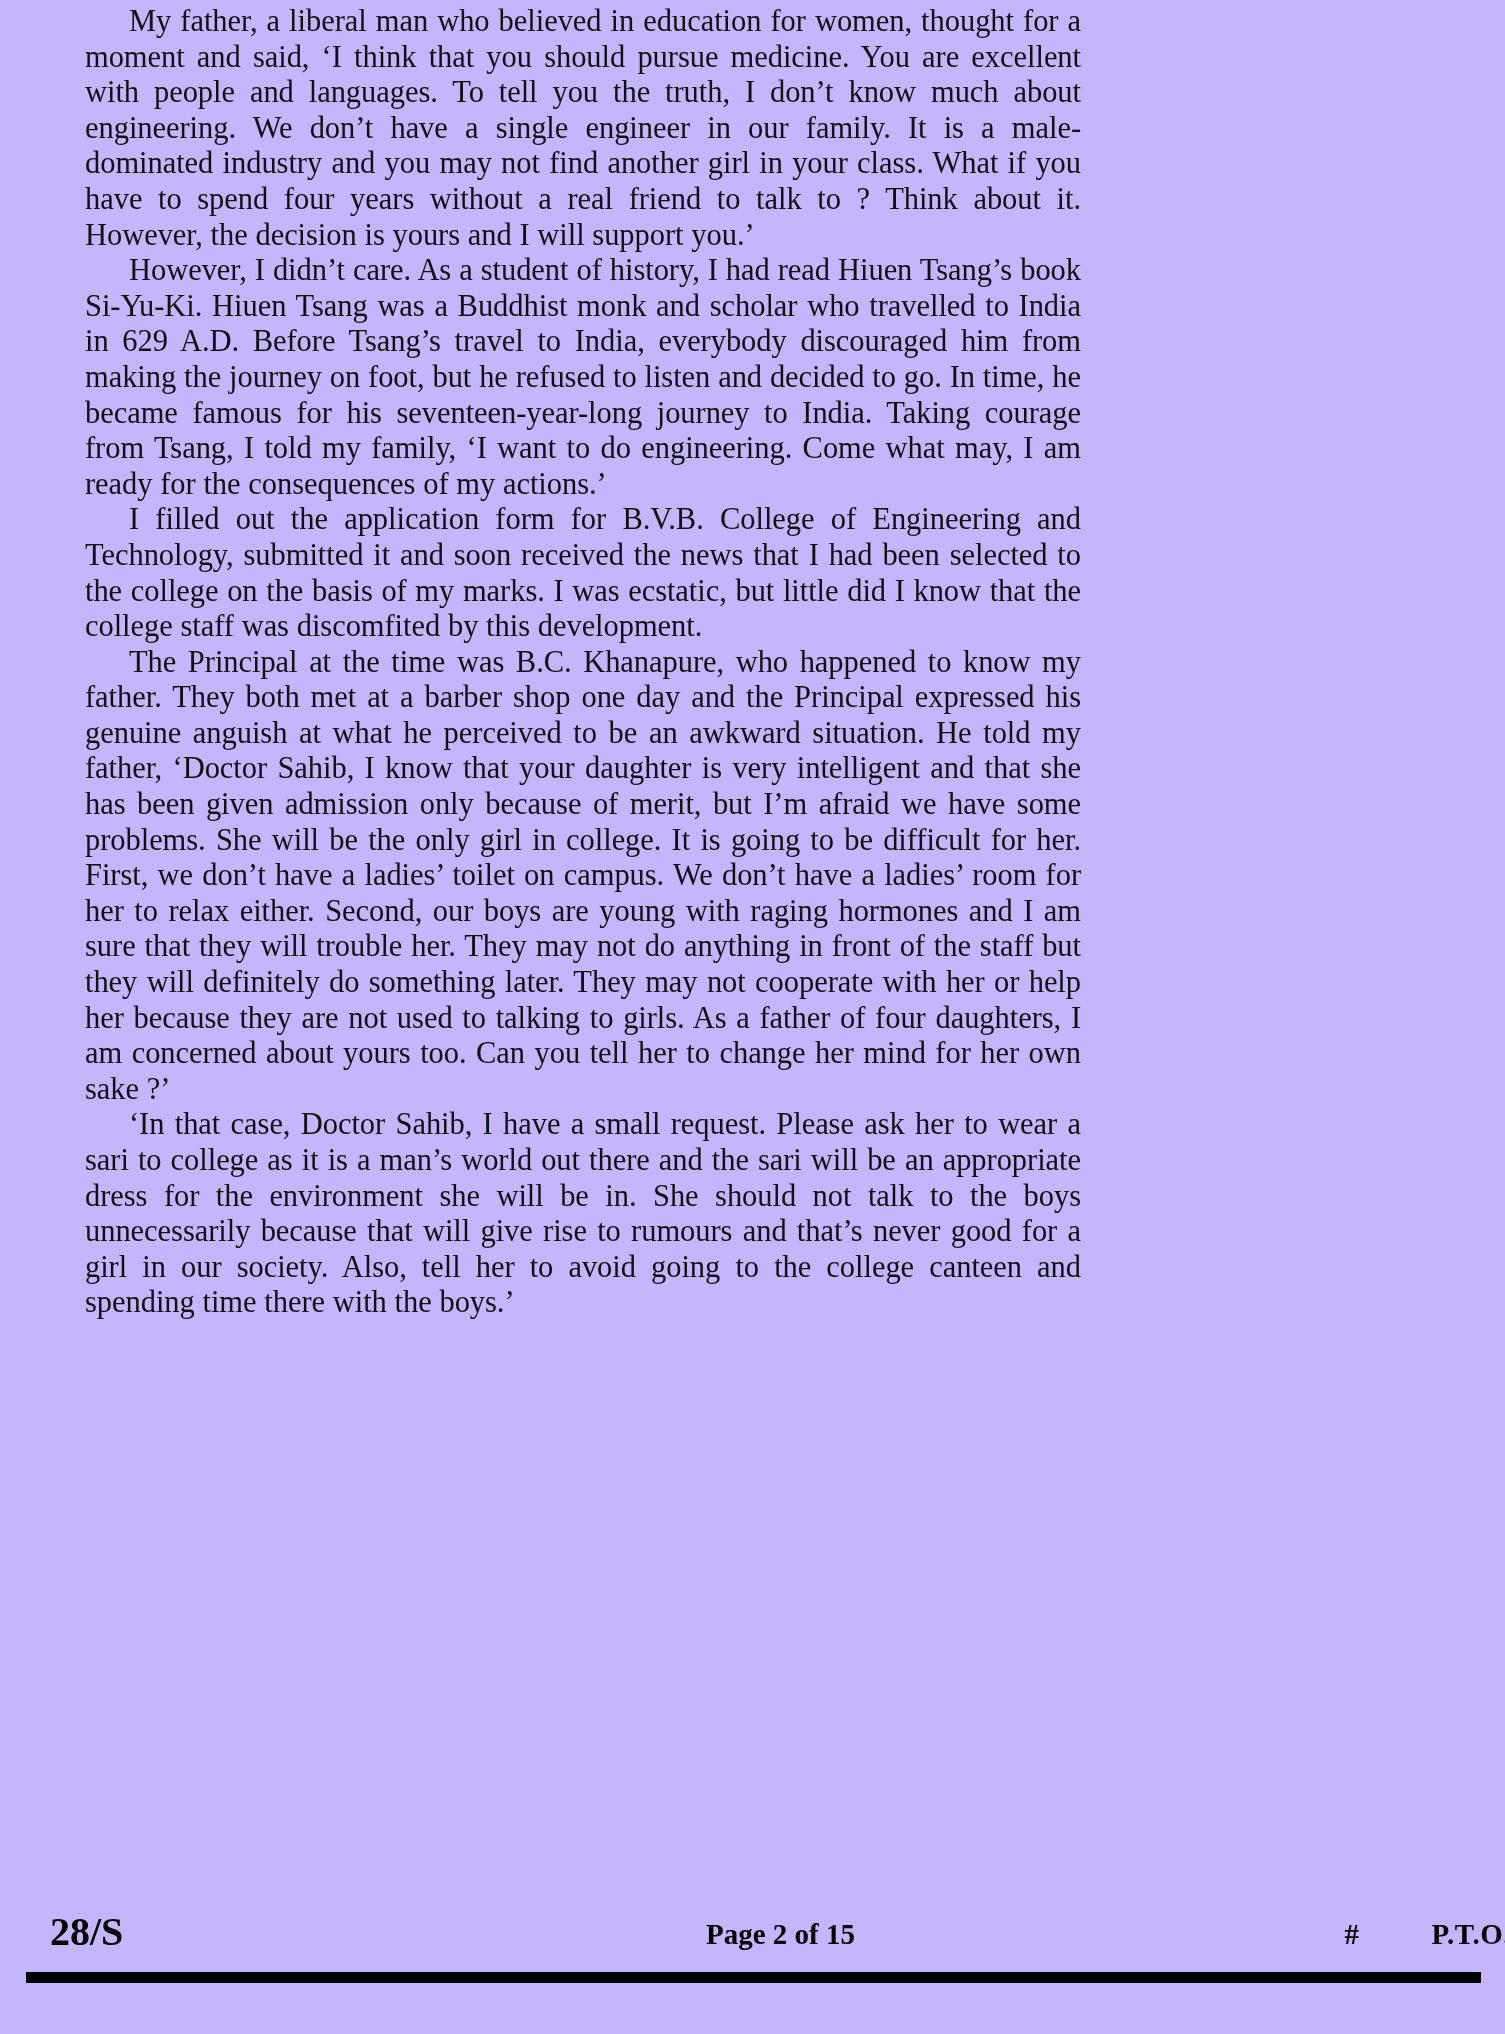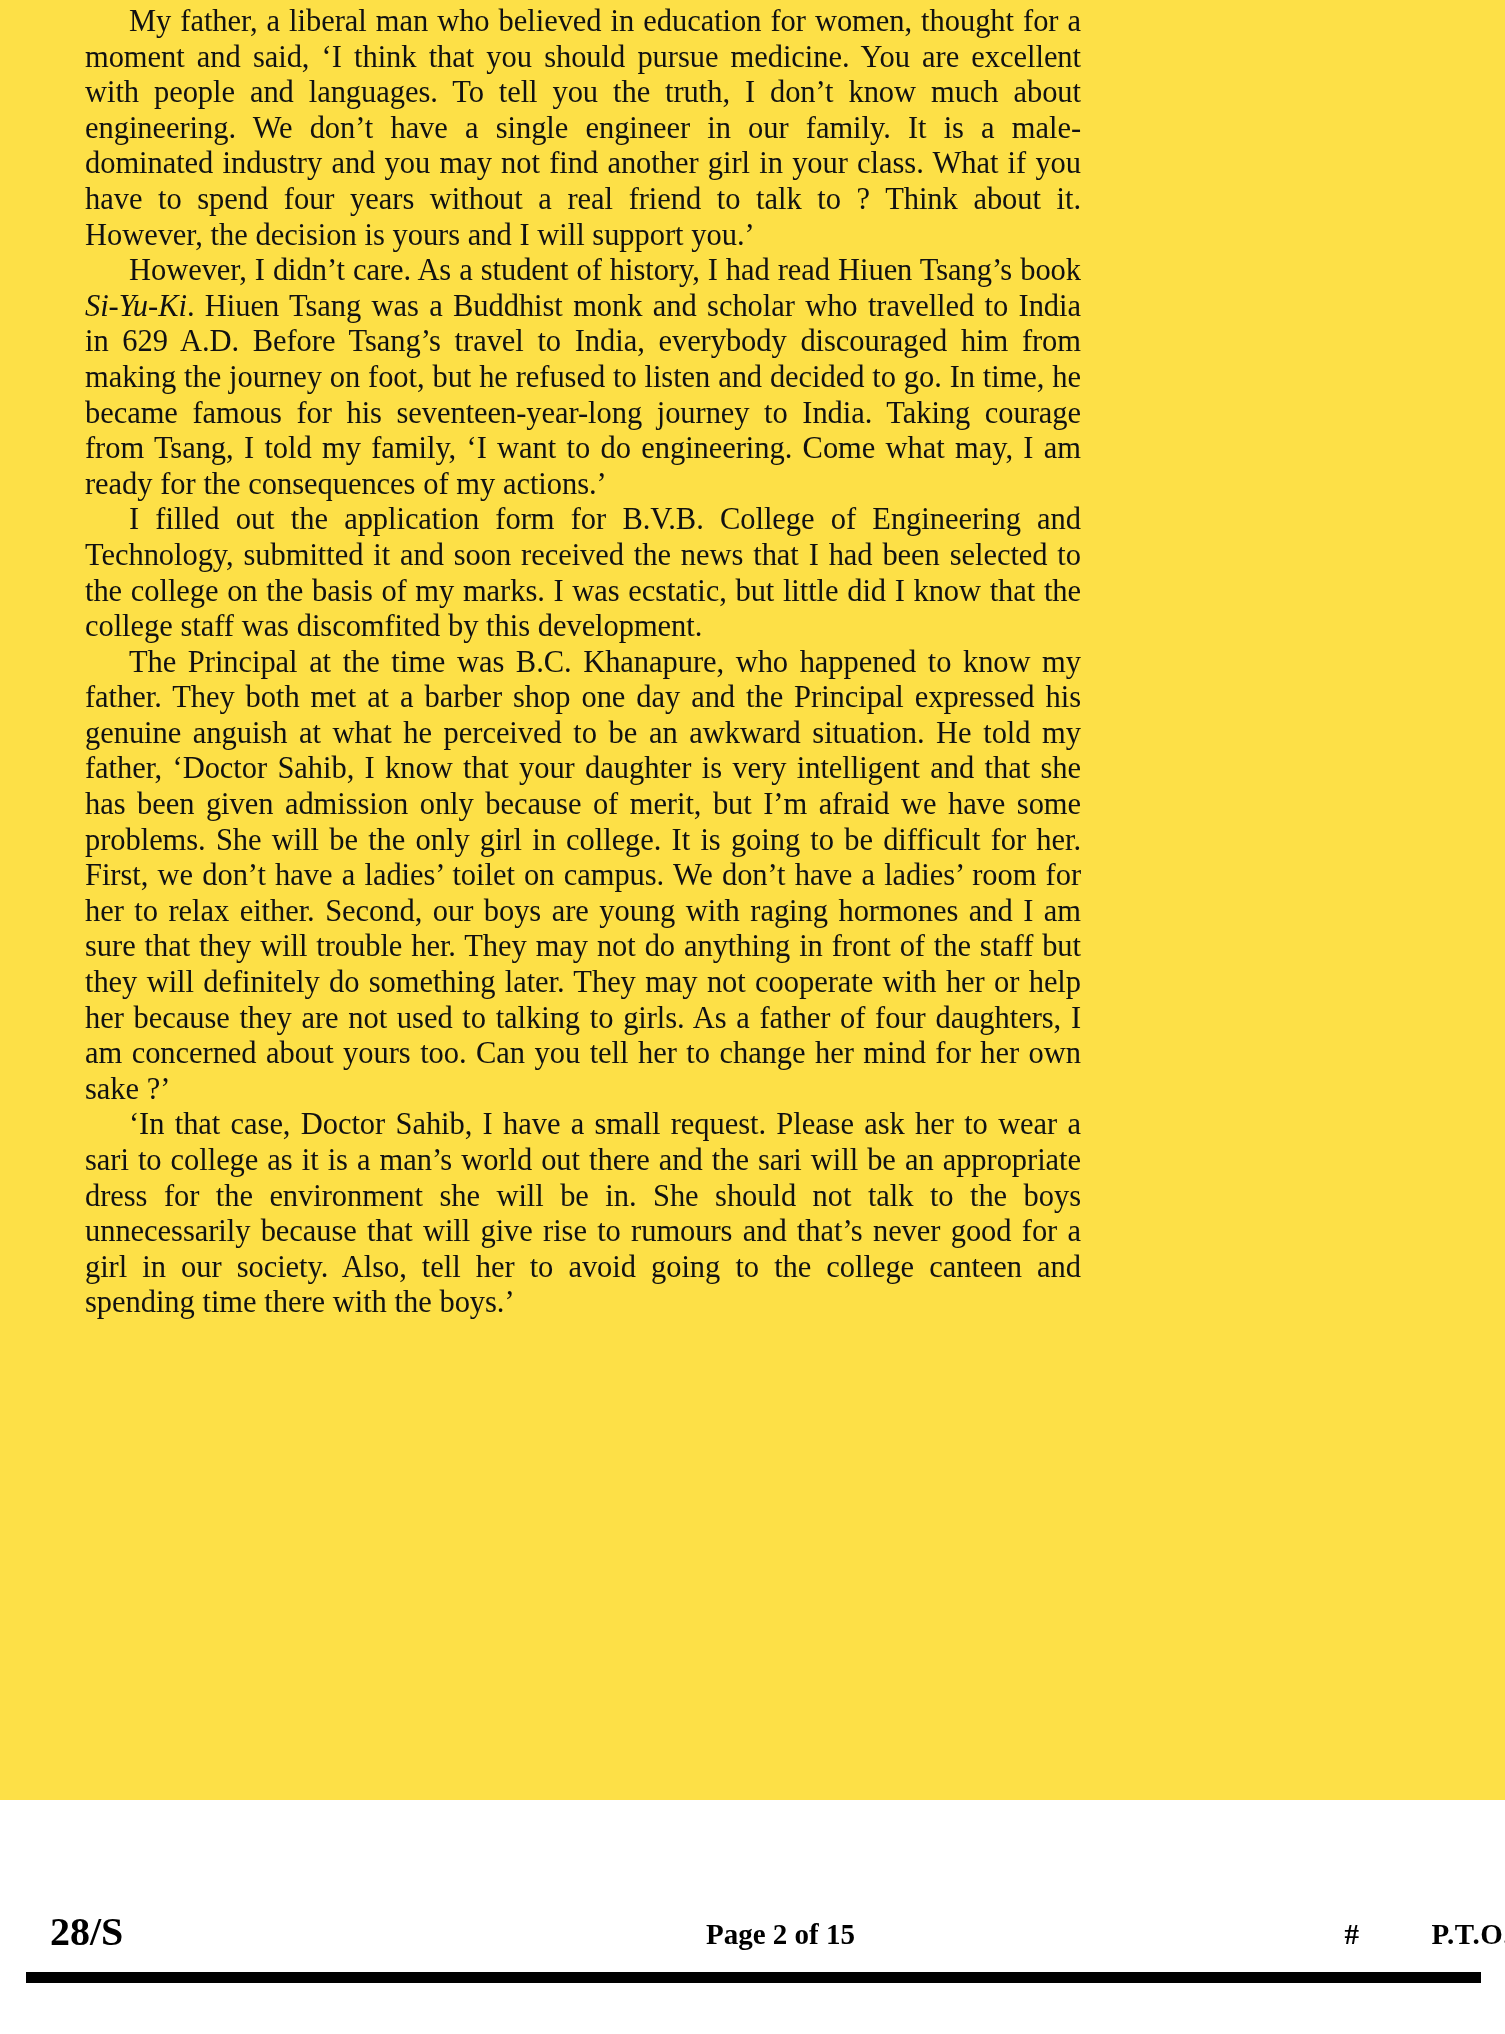--- a/index.html
+++ b/index.html
@@ -13,42 +13,41 @@
     position: relative;
     font-family: "Liberation Serif", "DejaVu Serif", serif;
     color: #0a0a0a;
     overflow: hidden;
   }
   .page {
     position: absolute;
     left: 0;
     top: 0;
     width: 1505px;
-    height: 1800px;
-    background: #fde047;
+    height: 2034px;
+    background: #c4b5fd;
   }
   .content {
     position: absolute;
     left: 85px;
     top: 4px;
     width: 996px;
   }
   p.para {
     margin: 0;
     text-align: justify;
     text-justify: inter-word;
     text-indent: 44px;
     font-size: 30.5px;
     line-height: 35.6px;
     letter-spacing: -0.05px;
     word-spacing: 0.2px;
     color: #111111;
   }
   .ital {
-    font-style: italic;
   }
   
   .footer {
     position: absolute;
     left: 0;
     top: 1900px;
     width: 1505px;
     height: 100px;
   }
   .footer-row {

